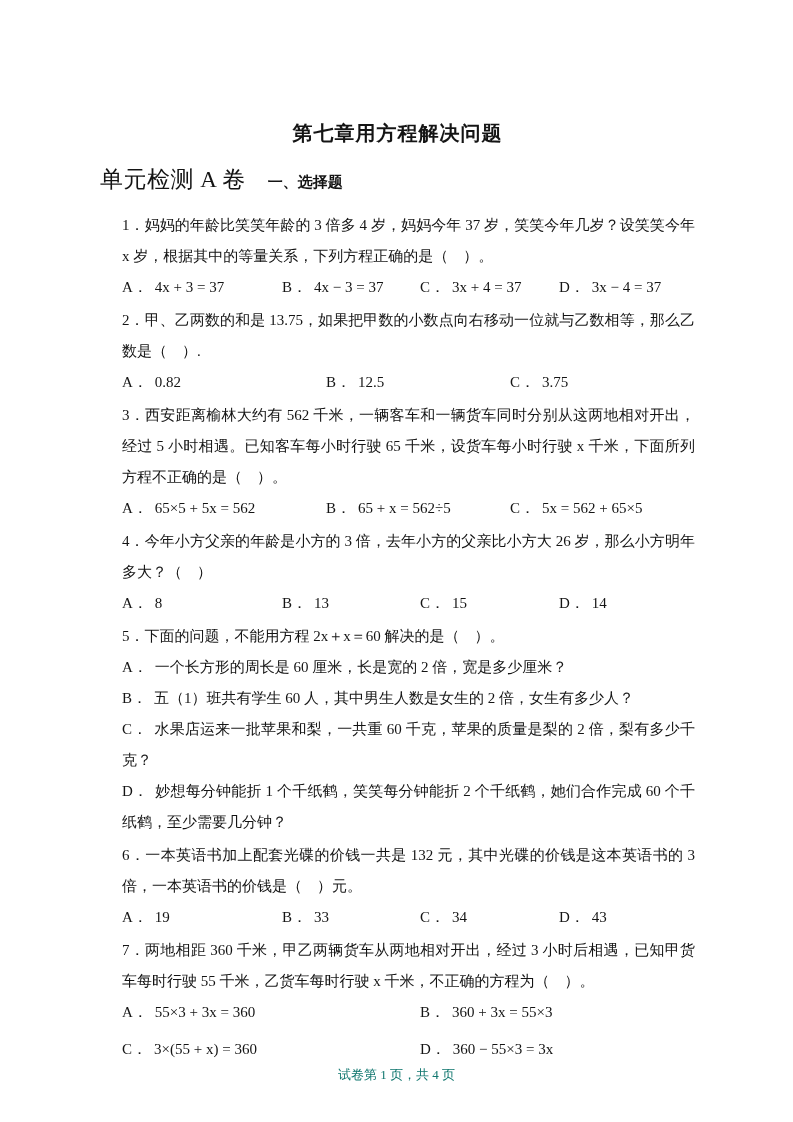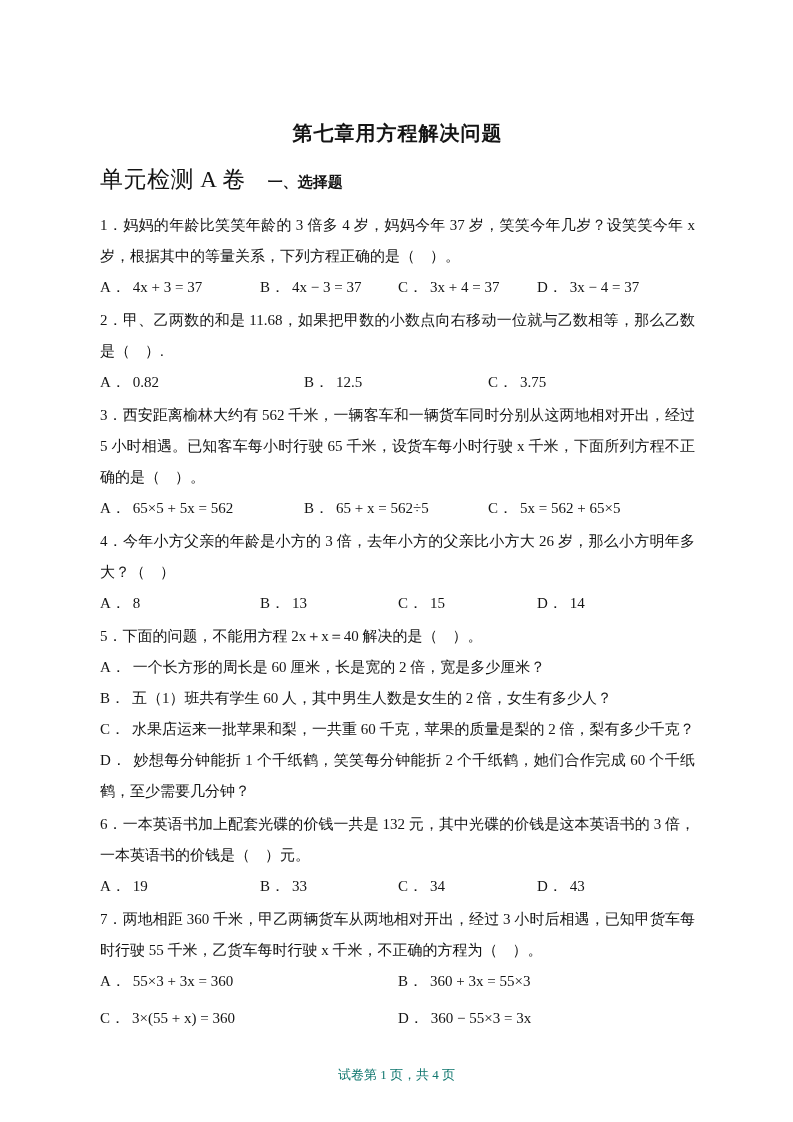--- a/index.html
+++ b/index.html
@@ -35,21 +35,21 @@
   .sec-main {
     font-size: 23px;
     font-weight: normal;
     letter-spacing: 0.5px;
   }
   .sec-sub {
     font-size: 15px;
     font-weight: bold;
     margin-left: 18px;
   }
-  .question { margin-top: 2px; }
+  .question { margin-top: 2px; margin-left: 22px; }
   .question.first { margin-top: 12px; }
   .stem, .opt-block {
     margin: 0;
     font-size: 15px;
     line-height: 31px;
     text-align: justify;
     text-align-last: left;
   }
   .opt-row {
     display: flex;
@@ -105,21 +105,21 @@
           <span class="math">3x + 4 = 37</span>
         </span>
       <span class="opt">
           <span class="opt-label">D．</span>
           <span class="math">3x − 4 = 37</span>
         </span>
     </div>
   </div>
 
   <div class="question">
-    <p class="stem">2．甲、乙两数的和是 11.68，如果把甲数的小数点向右移动一位就与乙数相等，那么乙数是（　）.</p>
+    <p class="stem">2．甲、乙两数的和是 13.75，如果把甲数的小数点向右移动一位就与乙数相等，那么乙数是（　）.</p>
     <div class="opt-row cols3">
       <span class="opt">
           <span class="opt-label">A．</span>
           <span class="math">0.82</span>
         </span>
       <span class="opt">
           <span class="opt-label">B．</span>
           <span class="math">12.5</span>
         </span>
       <span class="opt">
@@ -163,21 +163,21 @@
           <span class="math">15</span>
         </span>
       <span class="opt">
           <span class="opt-label">D．</span>
           <span class="math">14</span>
         </span>
     </div>
   </div>
 
   <div class="question">
-    <p class="stem">5．下面的问题，不能用方程 2x＋x＝40 解决的是（　）。</p>
+    <p class="stem">5．下面的问题，不能用方程 2x＋x＝60 解决的是（　）。</p>
     <p class="opt-block"><span class="opt-label">A．</span><span>一个长方形的周长是 60 厘米，长是宽的 2 倍，宽是多少厘米？</span></p>
     <p class="opt-block"><span class="opt-label">B．</span><span>五（1）班共有学生 60 人，其中男生人数是女生的 2 倍，女生有多少人？</span></p>
     <p class="opt-block"><span class="opt-label">C．</span><span>水果店运来一批苹果和梨，一共重 60 千克，苹果的质量是梨的 2 倍，梨有多少千克？</span></p>
     <p class="opt-block"><span class="opt-label">D．</span><span>妙想每分钟能折 1 个千纸鹤，笑笑每分钟能折 2 个千纸鹤，她们合作完成 60 个千纸鹤，至少需要几分钟？</span></p>
   </div>
 
   <div class="question">
     <p class="stem">6．一本英语书加上配套光碟的价钱一共是 132 元，其中光碟的价钱是这本英语书的 3 倍，一本英语书的价钱是（　）元。</p>
     <div class="opt-row cols4">
       <span class="opt">

